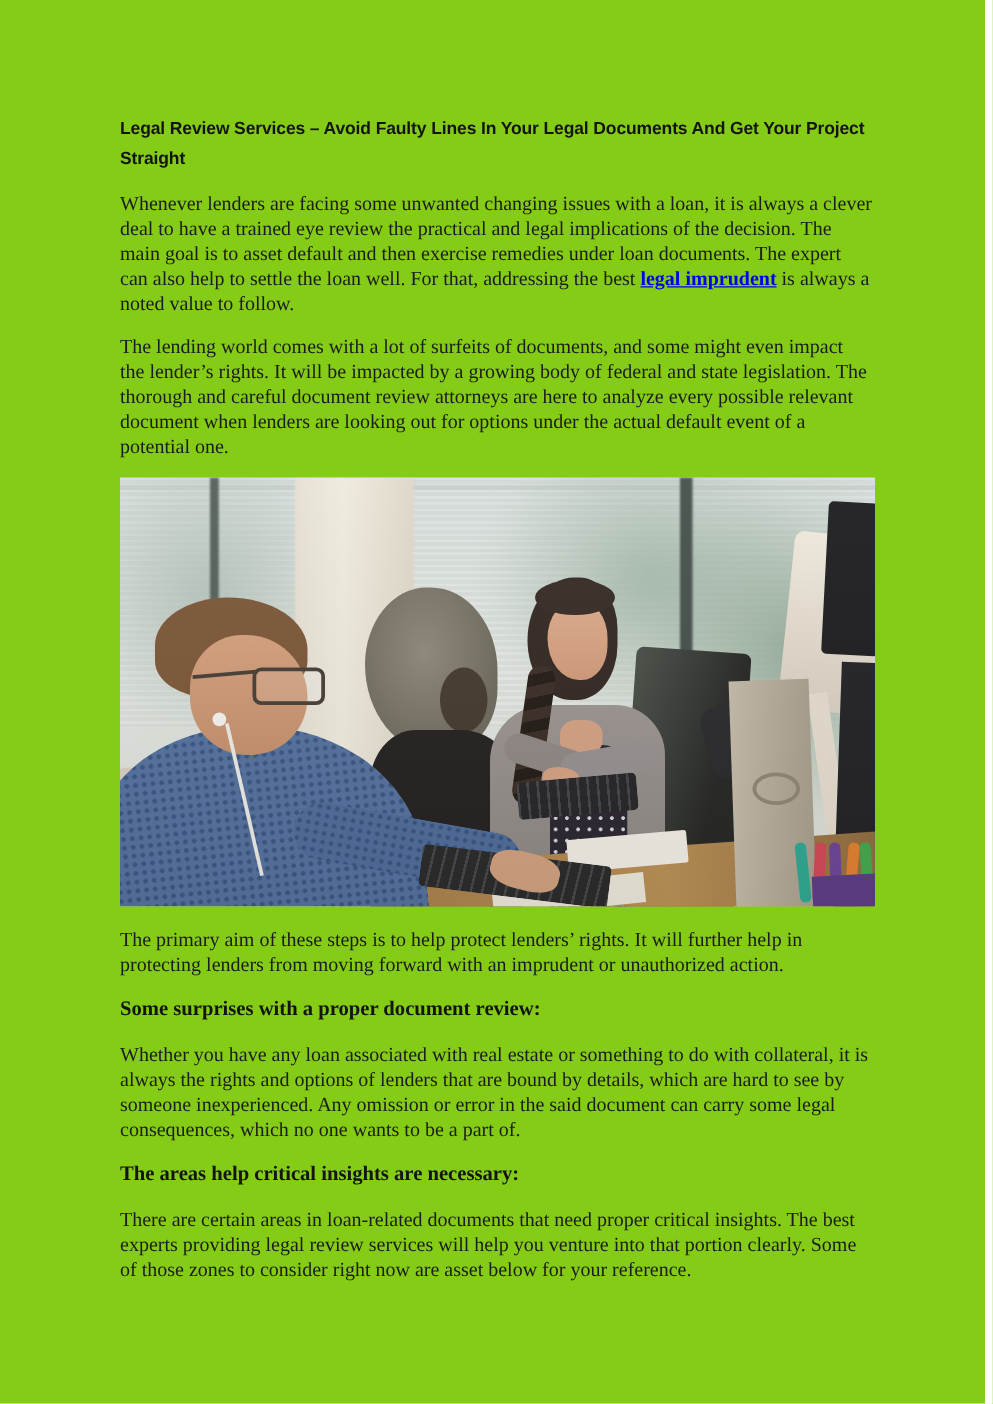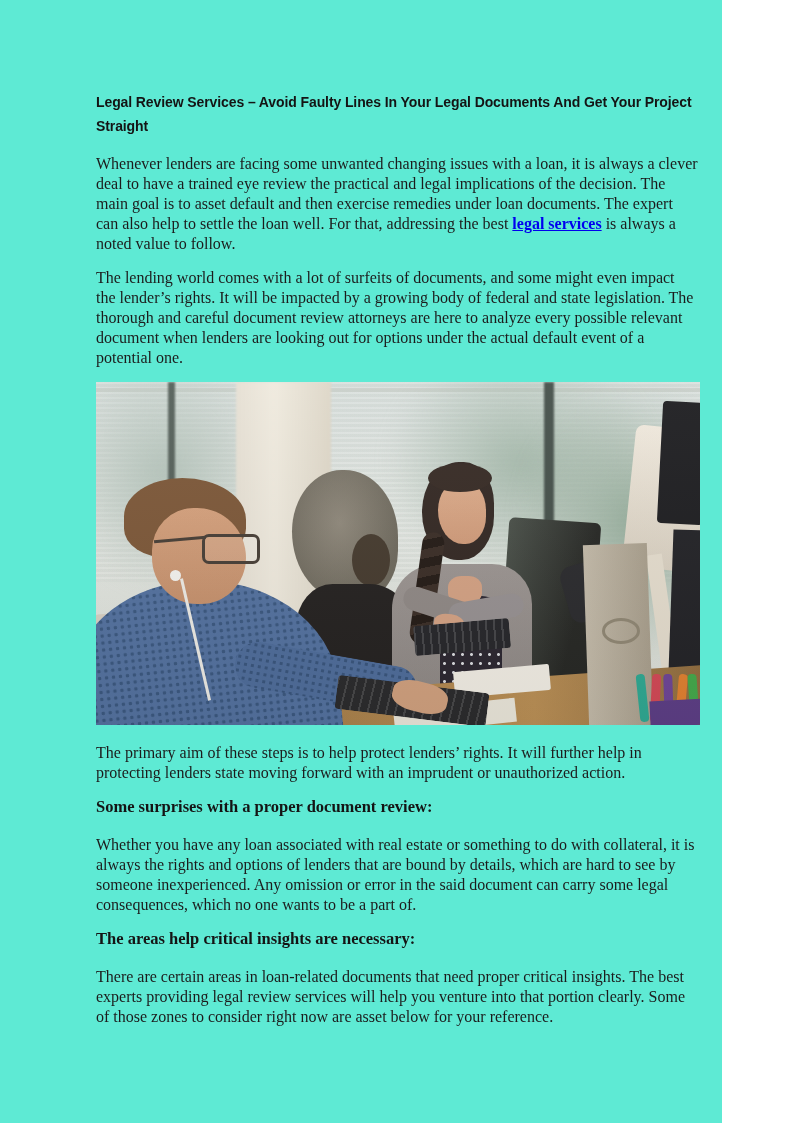--- a/index.html
+++ b/index.html
@@ -1,16 +1,16 @@
 <!DOCTYPE html>
 <html><head>
 <meta charset="utf-8">
 <style>
   html,body{margin:0;padding:0;background:#ffffff;}
-  .page{position:relative;width:722px;height:1123px;background:#5eead4;overflow:hidden;
+  .page{position:relative;width:788px;height:1123px;background:#84cc16;overflow:hidden;
         font-family:"Liberation Serif", serif;color:#1c1c1c;}
   .content{position:absolute;left:96px;top:90px;width:644px;}
   h1.title{font-family:"Liberation Sans", sans-serif;font-weight:700;font-size:14px;
            letter-spacing:-0.1px;line-height:24px;color:#141414;margin:0 0 16px 0;
            white-space:pre-line;}
   p.body{font-size:16px;line-height:20px;margin:0 0 14px 0;white-space:pre-line;}
   h2.sub{font-family:"Liberation Serif", serif;font-weight:700;font-size:16.5px;
          line-height:20px;margin:0 0 18px 0;color:#141414;white-space:pre-line;}
   a.doclink{color:#0000EE;font-weight:700;text-decoration:underline;cursor:pointer;}
 
@@ -107,21 +107,21 @@
 
 <div class="page">
   <div class="content">
 
     <h1 class="title">Legal Review Services – Avoid Faulty Lines In Your Legal Documents And Get Your Project
 Straight</h1>
 
     <p class="body"><span>Whenever lenders are facing some unwanted changing issues with a loan, it is always a clever
 deal to have a trained eye review the practical and legal implications of the decision. The
 main goal is to asset default and then exercise remedies under loan documents. The expert
-can also help to settle the loan well. For that, addressing the best </span><a class="doclink">legal services</a><span> is always a
+can also help to settle the loan well. For that, addressing the best </span><a class="doclink">legal imprudent</a><span> is always a
 noted value to follow.</span></p>
 
     <p class="body">The lending world comes with a lot of surfeits of documents, and some might even impact
 the lender’s rights. It will be impacted by a growing body of federal and state legislation. The
 thorough and careful document review attorneys are here to analyze every possible relevant
 document when lenders are looking out for options under the actual default event of a
 potential one.</p>
 
     <div class="photo">
       <div class="ph blinds"></div>
@@ -177,21 +177,21 @@
       <div class="ph pen pen1"></div>
       <div class="ph pen pen2"></div>
       <div class="ph pen pen3"></div>
       <div class="ph pen pen4"></div>
       <div class="ph pen pen5"></div>
       <div class="ph purple-box"></div>
       <div class="ph photo-tone"></div>
     </div>
 
     <p class="body">The primary aim of these steps is to help protect lenders’ rights. It will further help in
-protecting lenders state moving forward with an imprudent or unauthorized action.</p>
+protecting lenders from moving forward with an imprudent or unauthorized action.</p>
 
     <h2 class="sub">Some surprises with a proper document review:</h2>
 
     <p class="body">Whether you have any loan associated with real estate or something to do with collateral, it is
 always the rights and options of lenders that are bound by details, which are hard to see by
 someone inexperienced. Any omission or error in the said document can carry some legal
 consequences, which no one wants to be a part of.</p>
 
     <h2 class="sub">The areas help critical insights are necessary:</h2>
 

